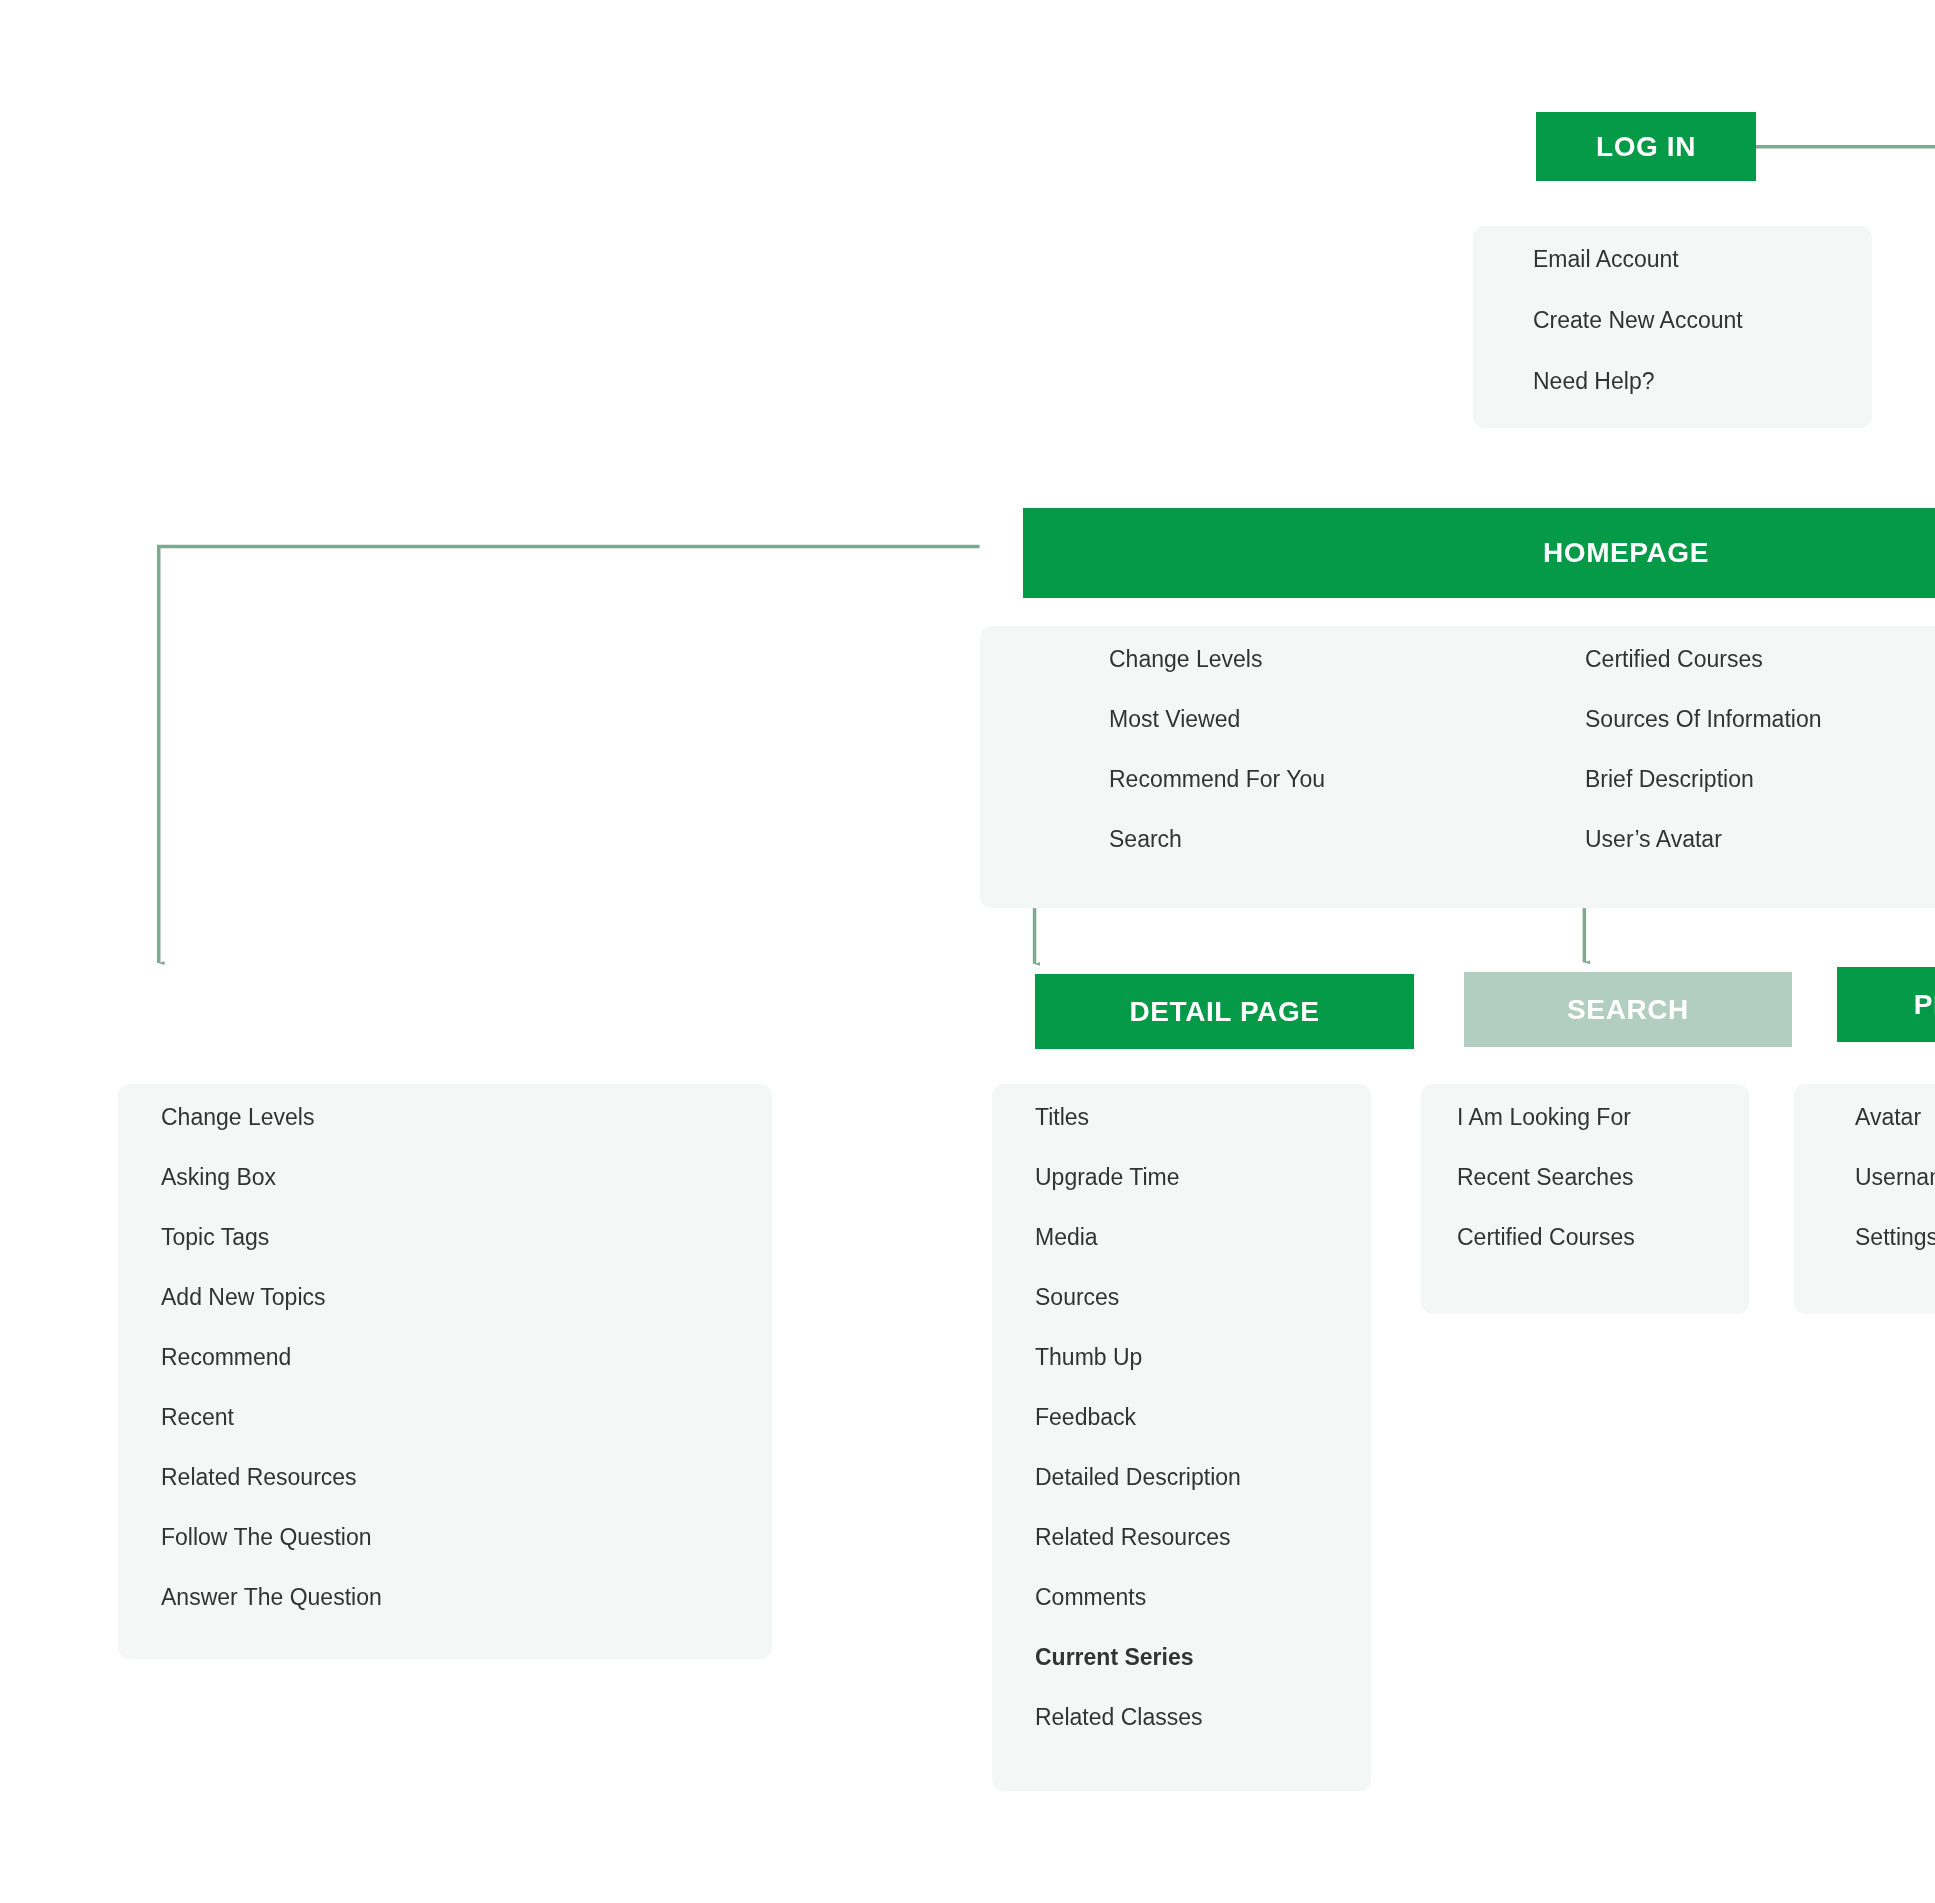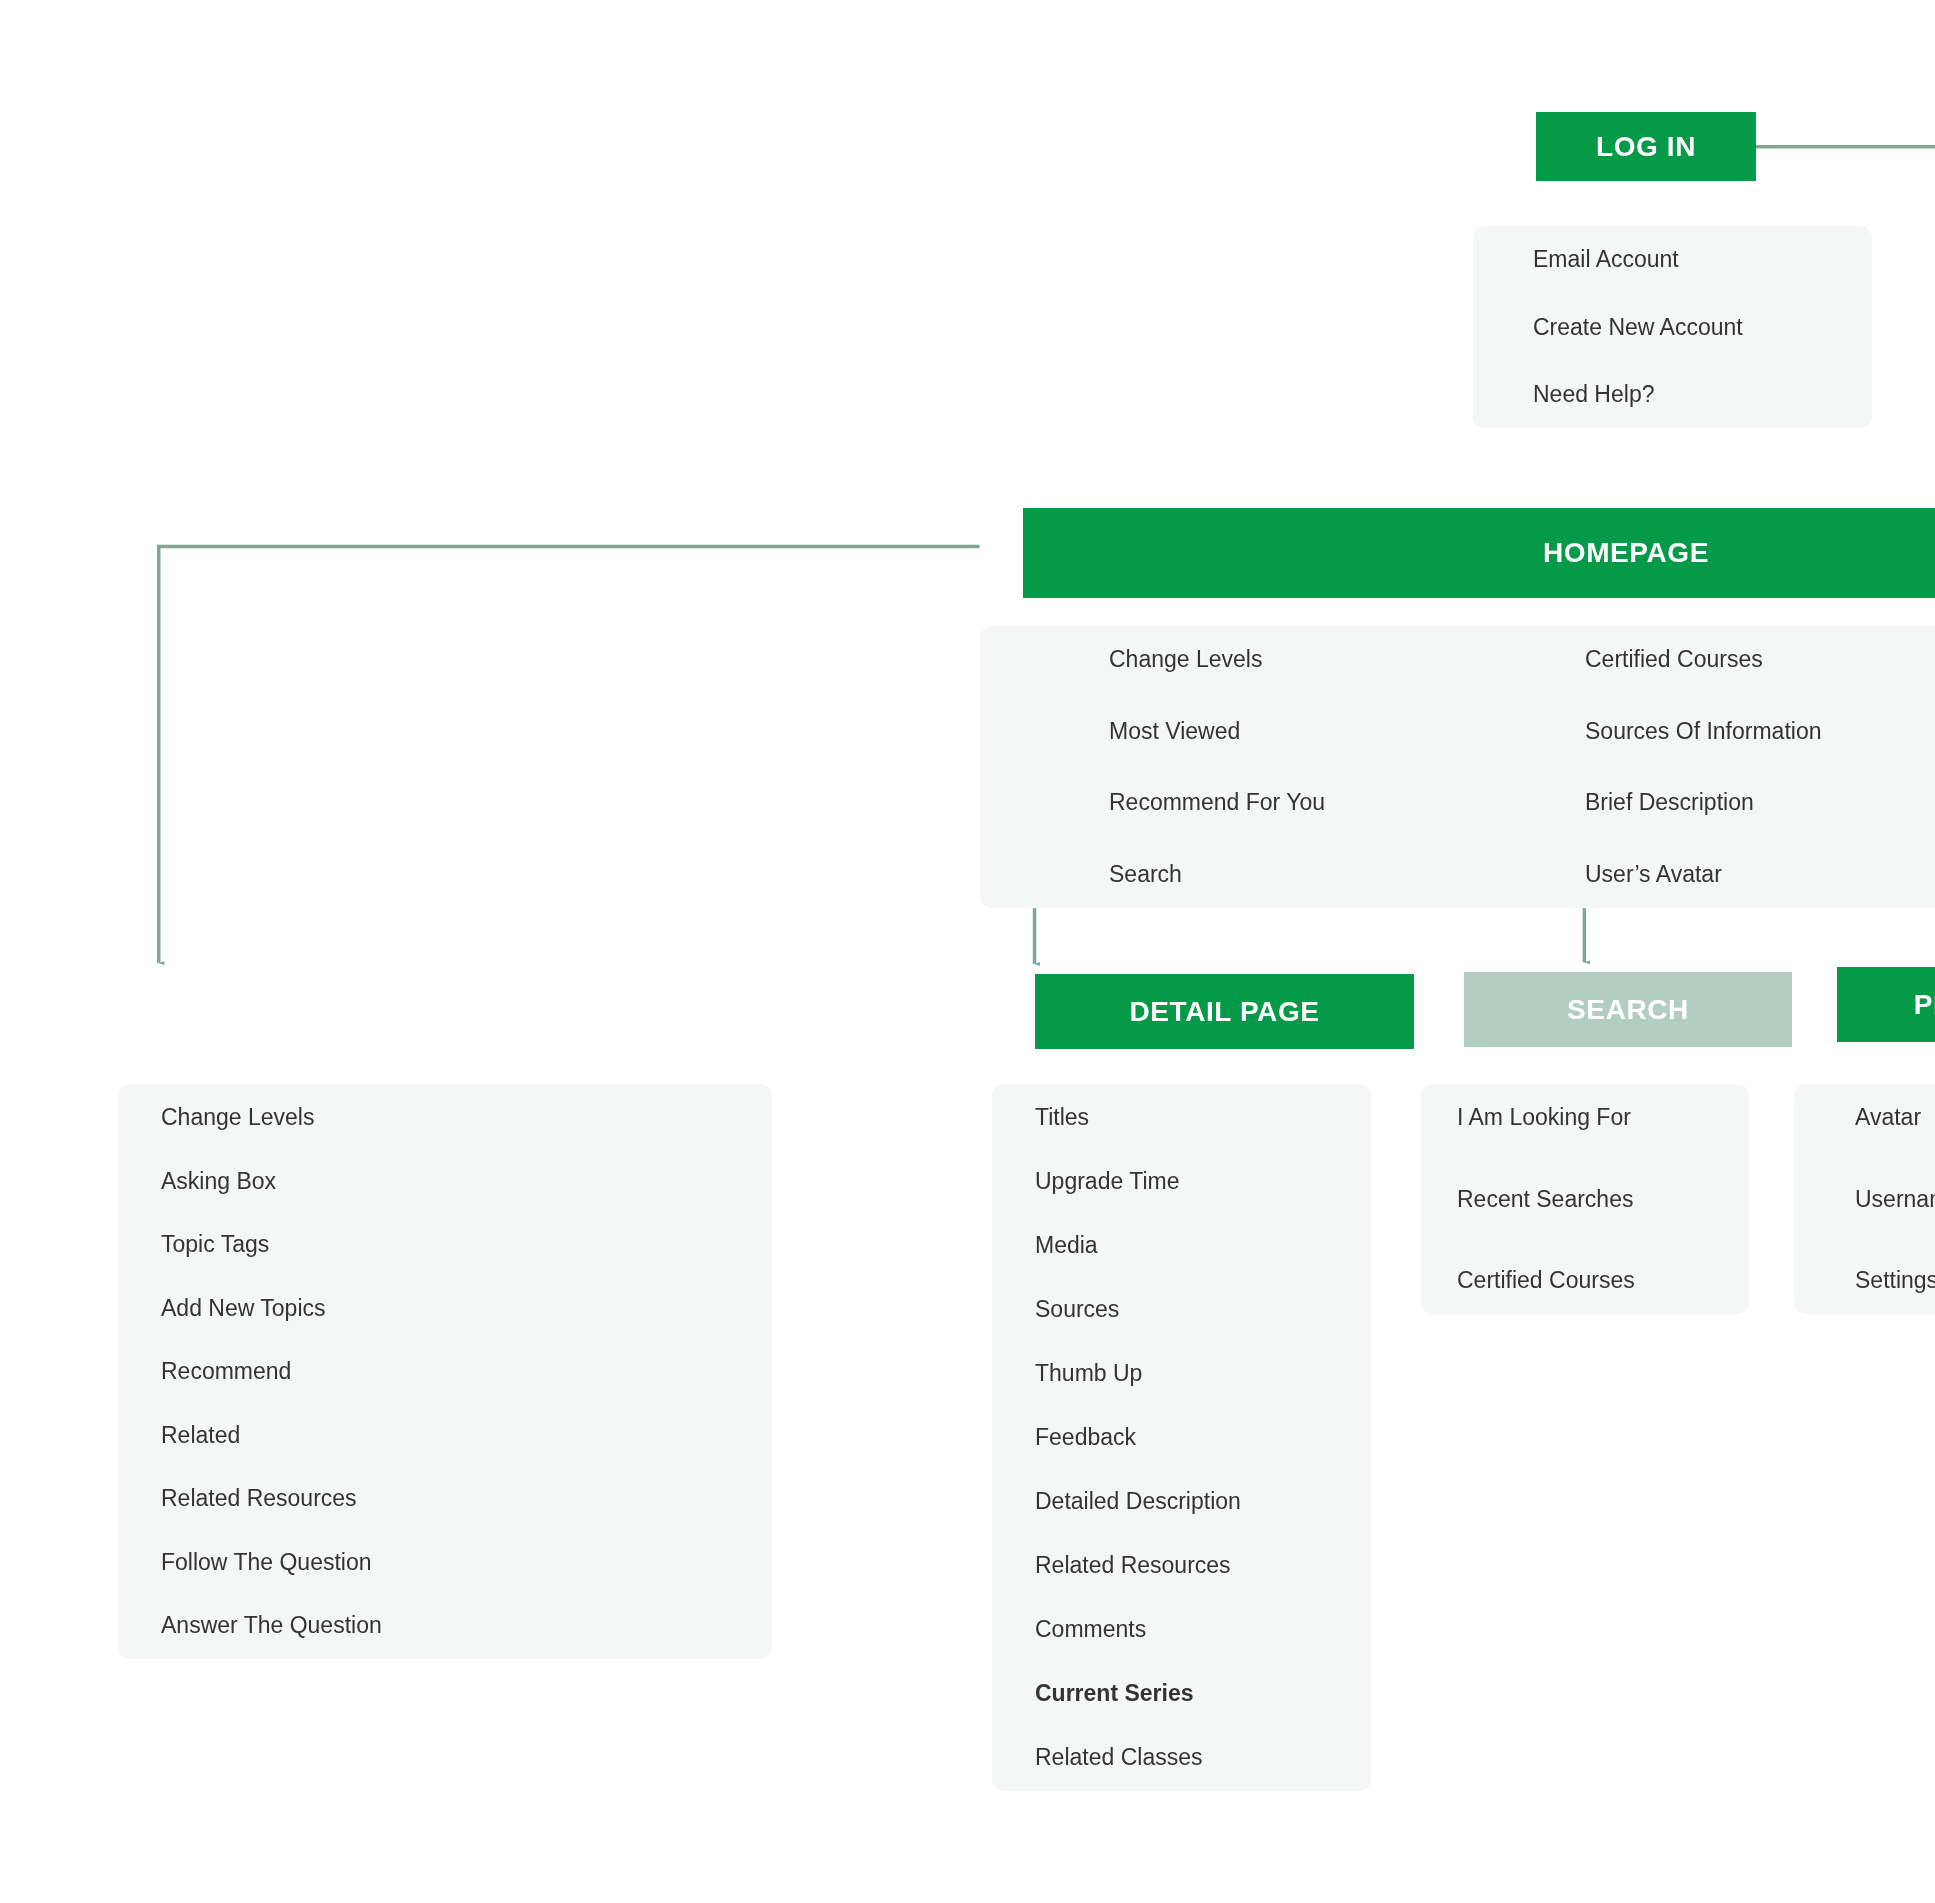--- a/index.html
+++ b/index.html
@@ -45,21 +45,20 @@
   .node-panel {
     position: absolute;
     background: #f5f6f6;
     border-radius: 11.6px;
     box-sizing: border-box;
     padding: 22px 0 22px 0;
   }
   .panel-col {
     display: flex;
     flex-direction: column;
-    justify-content: space-between;
   }
   .panel-item {
     color: #333333;
     font-size: 23px;
     line-height: 1.0;
     white-space: nowrap;
   }
 
   
   #wires {
@@ -152,21 +151,21 @@
     </div>
   </div>
 
 
   <div class="node-panel panel-col" id="community-panel" style="background: rgb(245, 246, 246);">
     <div class="panel-item" style="color: rgb(51, 51, 51);">Change Levels</div>
     <div class="panel-item" style="color: rgb(51, 51, 51);">Asking Box</div>
     <div class="panel-item" style="color: rgb(51, 51, 51);">Topic Tags</div>
     <div class="panel-item" style="color: rgb(51, 51, 51);">Add New Topics</div>
     <div class="panel-item" style="color: rgb(51, 51, 51);">Recommend</div>
-    <div class="panel-item" style="color: rgb(51, 51, 51);">Related</div>
+    <div class="panel-item" style="color: rgb(51, 51, 51);">Recent</div>
     <div class="panel-item" style="color: rgb(51, 51, 51);">Related Resources</div>
     <div class="panel-item" style="color: rgb(51, 51, 51);">Follow The Question</div>
     <div class="panel-item" style="color: rgb(51, 51, 51);">Answer The Question</div>
   </div>
 
   <div class="node-header" id="detail-header" style="background: rgb(4, 154, 71);">DETAIL PAGE</div>
 
   <div class="node-panel panel-col" id="detail-panel" style="background: rgb(245, 246, 246);">
     <div class="panel-item" style="color: rgb(51, 51, 51);">Titles</div>
     <div class="panel-item" style="color: rgb(51, 51, 51);">Upgrade Time</div>

